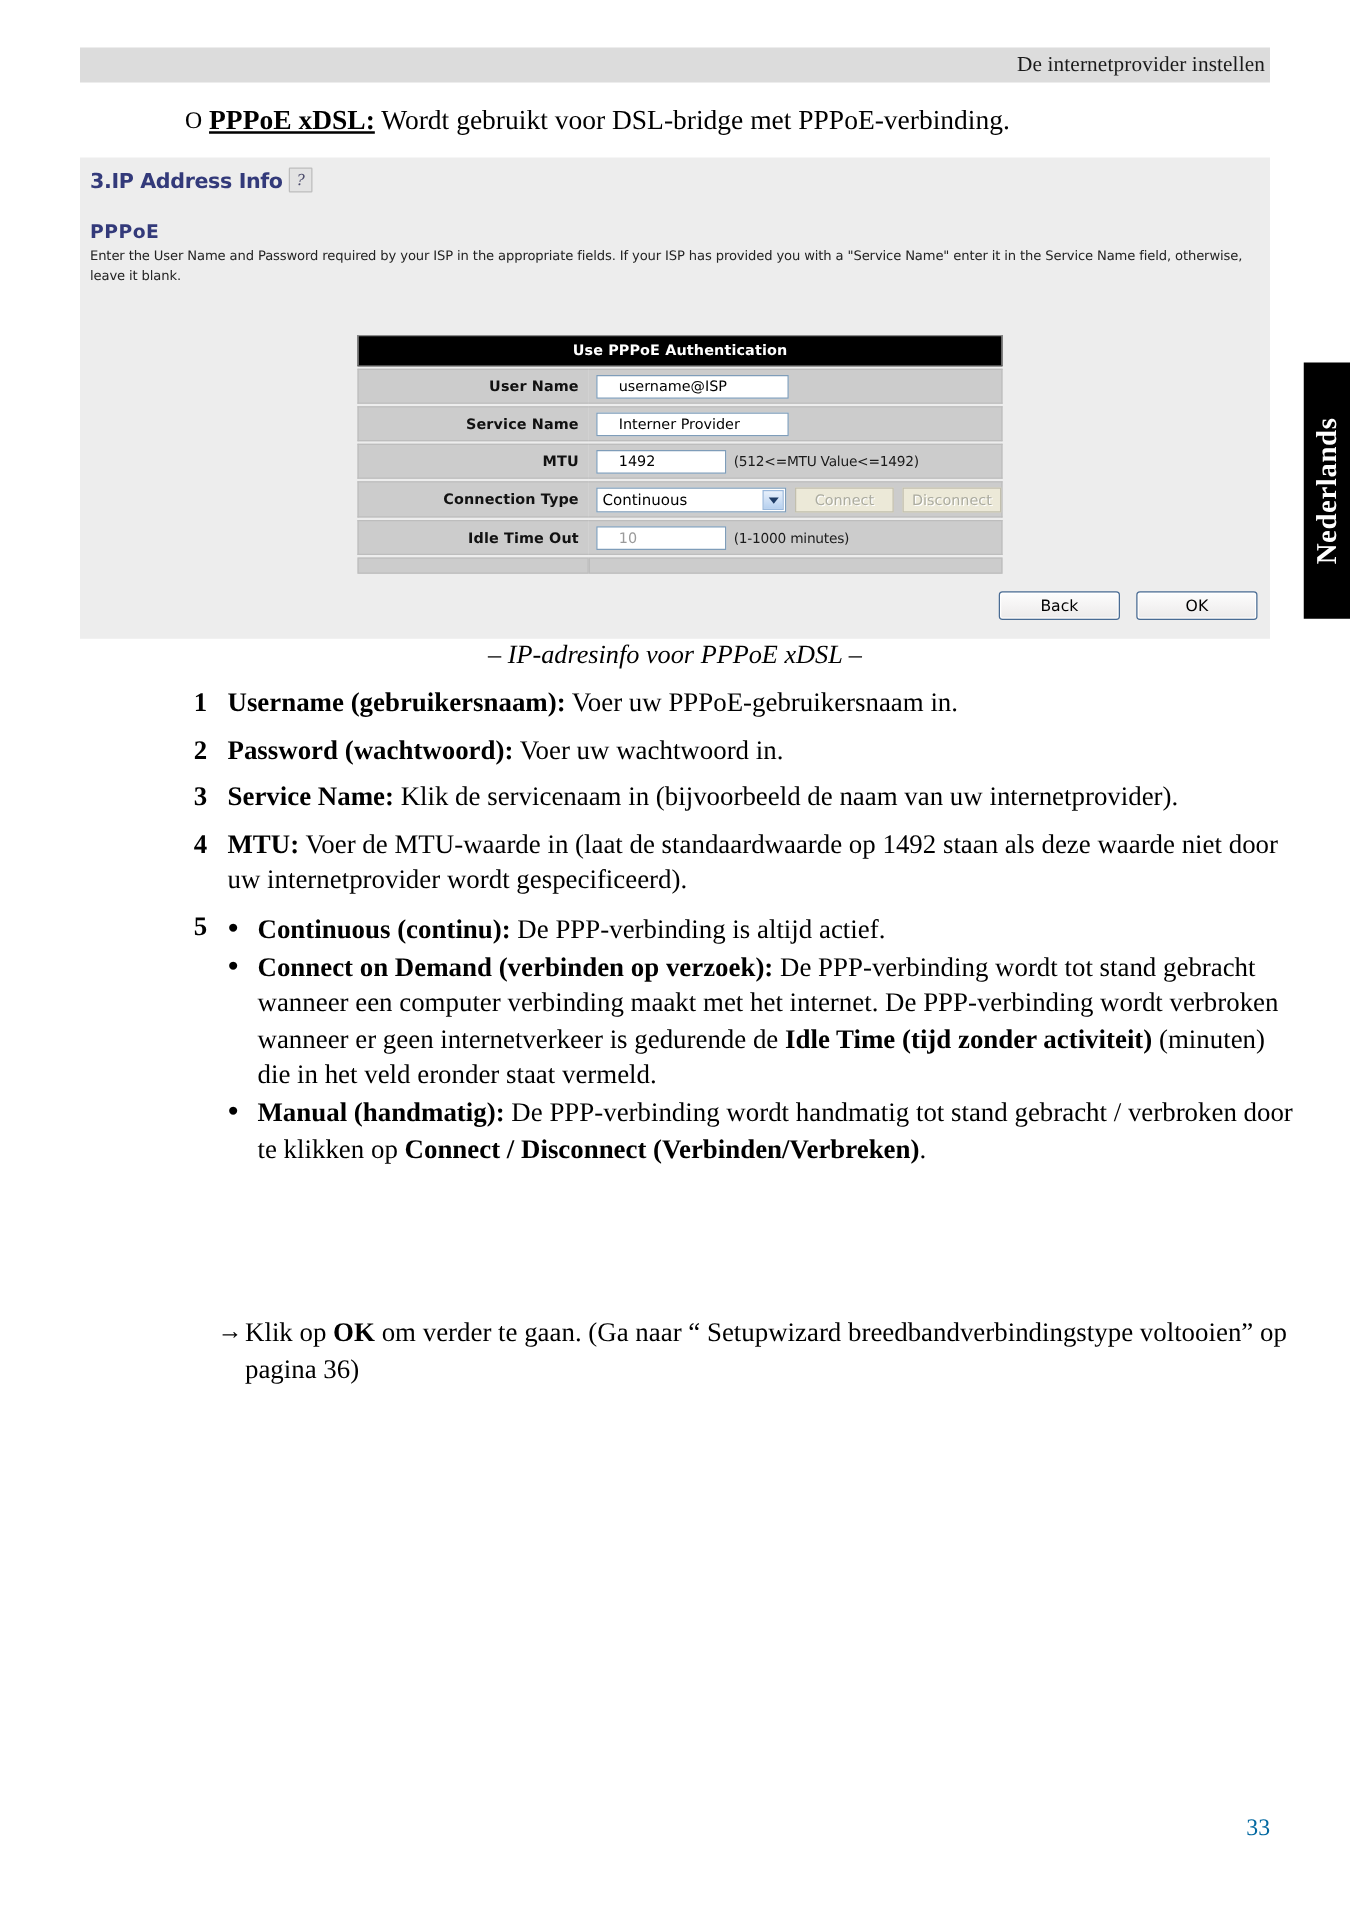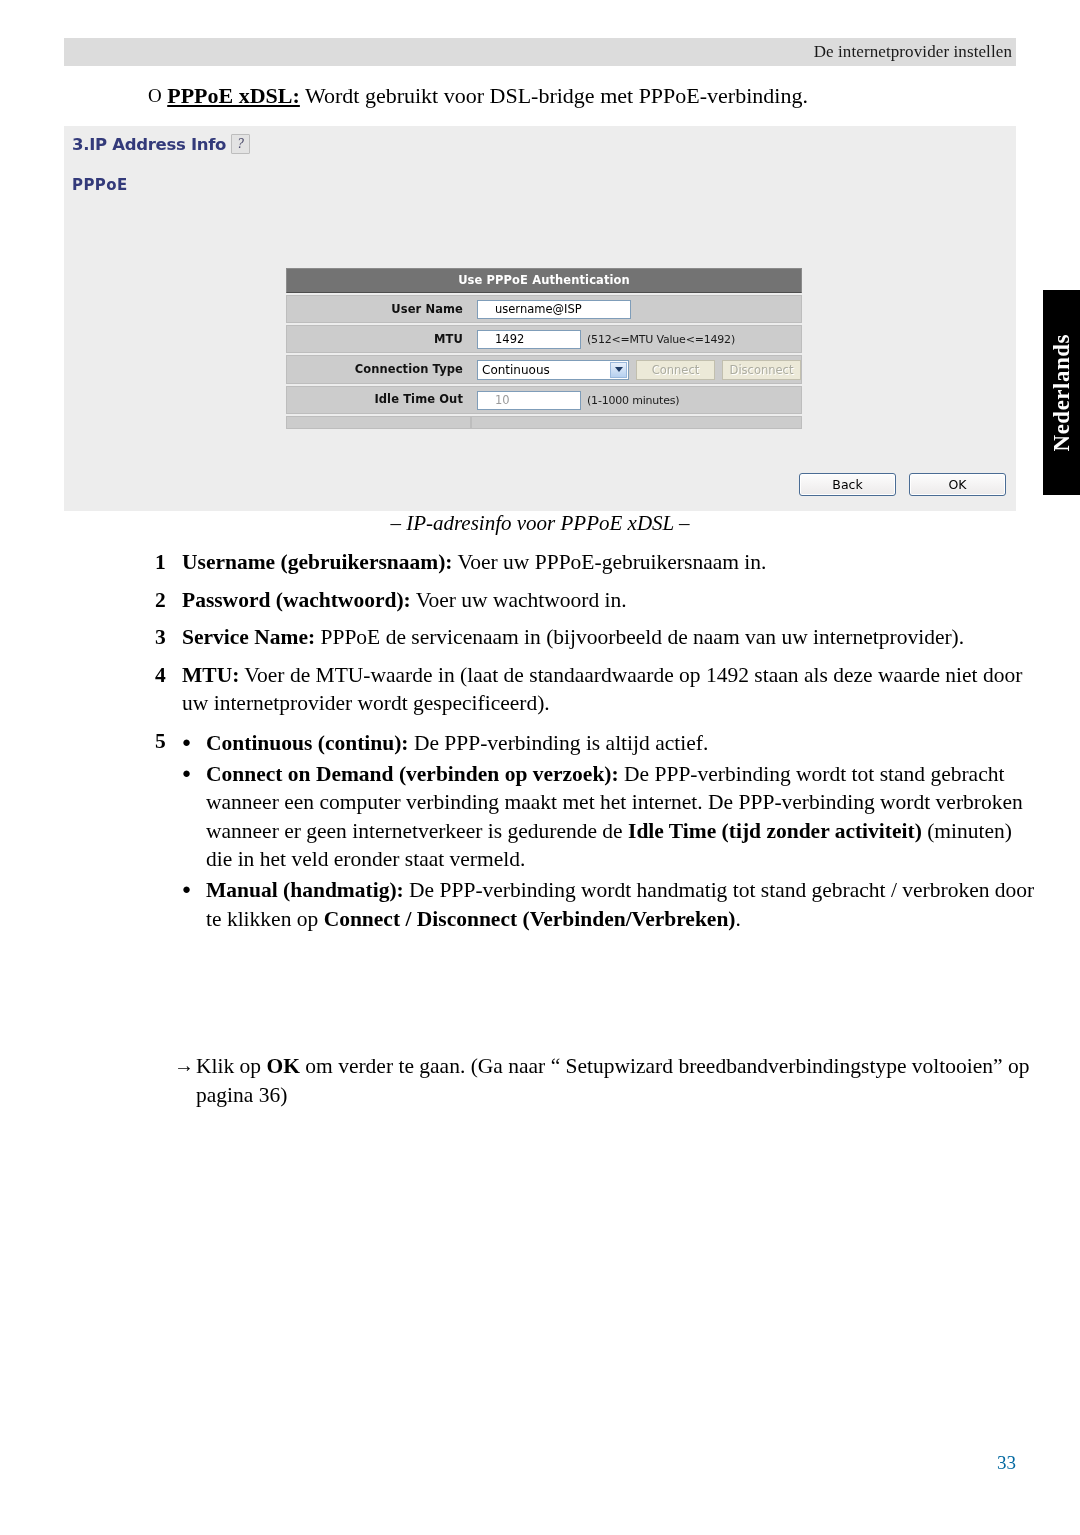--- a/index.html
+++ b/index.html
@@ -119,21 +119,21 @@
   
   .form-table {
     position: absolute;
     left: 222px;
     top: 140px;
     width: 516px;
     border-collapse: separate;
     border-spacing: 0 2px;
   }
   .form-table .thead-row td {
-    background: #737373;
+    background: #000000;
     color: #ffffff;
     font-size: 11.5px;
     font-weight: bold;
     text-align: center;
     padding: 4px 0 5px;
     letter-spacing: 0.1px;
     border-top: 1px solid #8b8b8b;
     border-left: 1px solid #8b8b8b;
     border-right: 1px solid #8b8b8b;
     border-bottom: 1px solid #4d4d4d;
@@ -389,35 +389,42 @@
 </div>
 
 <div class="router-panel">
 
   <div class="panel-title-row">
     <span class="panel-title">3.IP Address Info</span>
     <span class="help-icon">?</span>
   </div>
 
   <div class="section-title">PPPoE</div>
+  <div class="section-desc">Enter the User Name and Password required by your ISP in the appropriate fields. If your ISP has provided you with a "Service Name" enter it in the Service Name field, otherwise, leave it blank.</div>
 
   <table class="form-table">
     <tbody>
       <tr class="thead-row">
         <td colspan="2">Use PPPoE Authentication</td>
       </tr>
 
       <tr>
         <td class="lbl">User Name</td>
         <td class="val">
           <span class="txt-input w-user">username@ISP</span>
         </td>
       </tr>
 
 
+      <tr>
+        <td class="lbl">Service Name</td>
+        <td class="val">
+          <span class="txt-input w-serv">Interner Provider</span>
+        </td>
+      </tr>
 
       <tr>
         <td class="lbl">MTU</td>
         <td class="val">
           <span class="txt-input w-mtu">1492</span><span class="hint">(512&lt;=MTU Value&lt;=1492)</span>
         </td>
       </tr>
 
       <tr>
         <td class="lbl">Connection Type</td>
@@ -461,21 +468,21 @@
     <span class="body"><b>Username (gebruikersnaam):</b><span> Voer uw PPPoE-gebruikersnaam in.</span></span>
   </div>
 
   <div class="step">
     <span class="num">2</span>
     <span class="body"><b>Password (wachtwoord):</b><span> Voer uw wachtwoord in.</span></span>
   </div>
 
   <div class="step">
     <span class="num">3</span>
-    <span class="body"><b>Service Name:</b><span> PPPoE de servicenaam in (bijvoorbeeld de naam van uw internetprovider).</span></span>
+    <span class="body"><b>Service Name:</b><span> Klik de servicenaam in (bijvoorbeeld de naam van uw internetprovider).</span></span>
   </div>
 
   <div class="step">
     <span class="num">4</span>
     <span class="body"><b>MTU:</b><span> Voer de MTU-waarde in (laat de standaardwaarde op 1492 staan als deze waarde niet door uw internetprovider wordt gespecificeerd).</span></span>
   </div>
 
   <div class="step">
     <span class="num">5</span>
     <span class="body">

